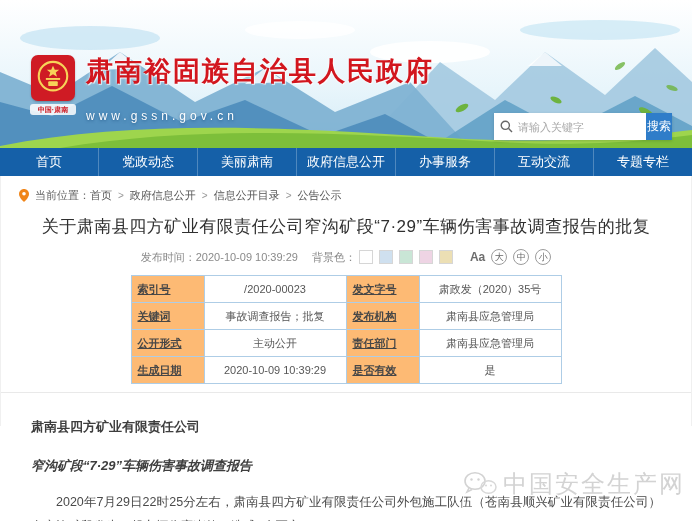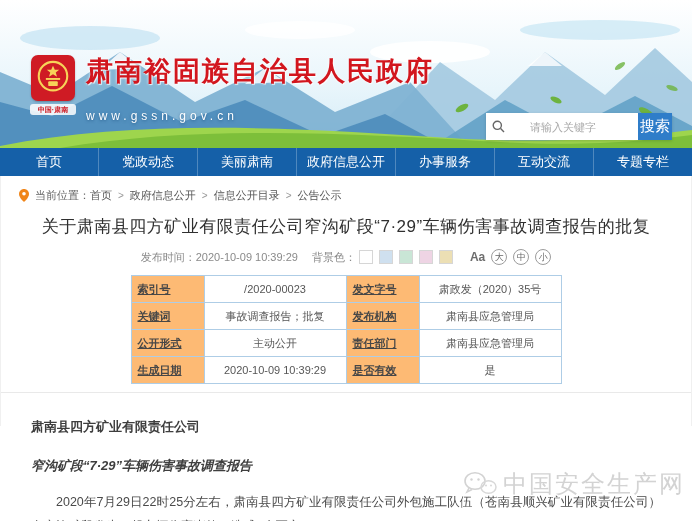--- a/index.html
+++ b/index.html
@@ -17,25 +17,25 @@
                 display:flex; align-items:center; justify-content:center; box-shadow:0 1px 2px rgba(0,0,0,.25); }
   .emblem-caption { margin-top:3px; background:rgba(255,255,255,.85); border-radius:3px;
                     color:#cf1b24; font-size:7px; font-weight:bold; line-height:11px; white-space:nowrap; padding:0 2px; }
   .title-wrap { margin-left:10px; }
   .site-title { color:#d2161e; font-size:27px; font-weight:bold; letter-spacing:2px; line-height:1.25;
                 text-shadow:0 0 3px rgba(255,255,255,.95), 1px 1px 0 rgba(255,255,255,.7); white-space:nowrap; }
   .site-url { margin-top:20px; color:#fdfeff; font-size:12px; font-weight:normal;
               letter-spacing:4px; text-shadow:0 1px 3px rgba(32,82,128,.75); }
   .search-bar { position:absolute; right:20px; bottom:8px; display:flex; z-index:3; height:27px;
                 box-shadow:0 1px 3px rgba(0,0,0,.15); }
-  .search-box { display:flex; align-items:center; background:#fff; width:152px; padding:0 6px;gap:20px; }
+  .search-box { display:flex; align-items:center; background:#fff; width:152px; padding:0 6px; }
   .search-box input { border:0; outline:none; flex:1; font-size:11px; color:#333; min-width:0;
                       font-family:"Liberation Sans", sans-serif; }
   .search-box input::placeholder { color:#a9a9a9; }
-  .search-btn { width:34px; border:0; background:#2f7dc9; color:#fff; font-size:15px; cursor:pointer;
+  .search-btn { width:26px; border:0; background:#2f7dc9; color:#fff; font-size:12px; cursor:pointer;
                 font-family:"Liberation Sans", sans-serif; }
 
   
   .nav { display:flex; width:692px; height:28px; background:#1560a8; }
   .nav-item { flex:1; display:flex; align-items:center; justify-content:center; color:#fff;
               font-size:13px; cursor:pointer; border-left:1px solid rgba(255,255,255,.25); }
   .nav-item:first-child { border-left:0; }
 
   
   .content { position:relative; width:692px; height:250px; background:#fff;

